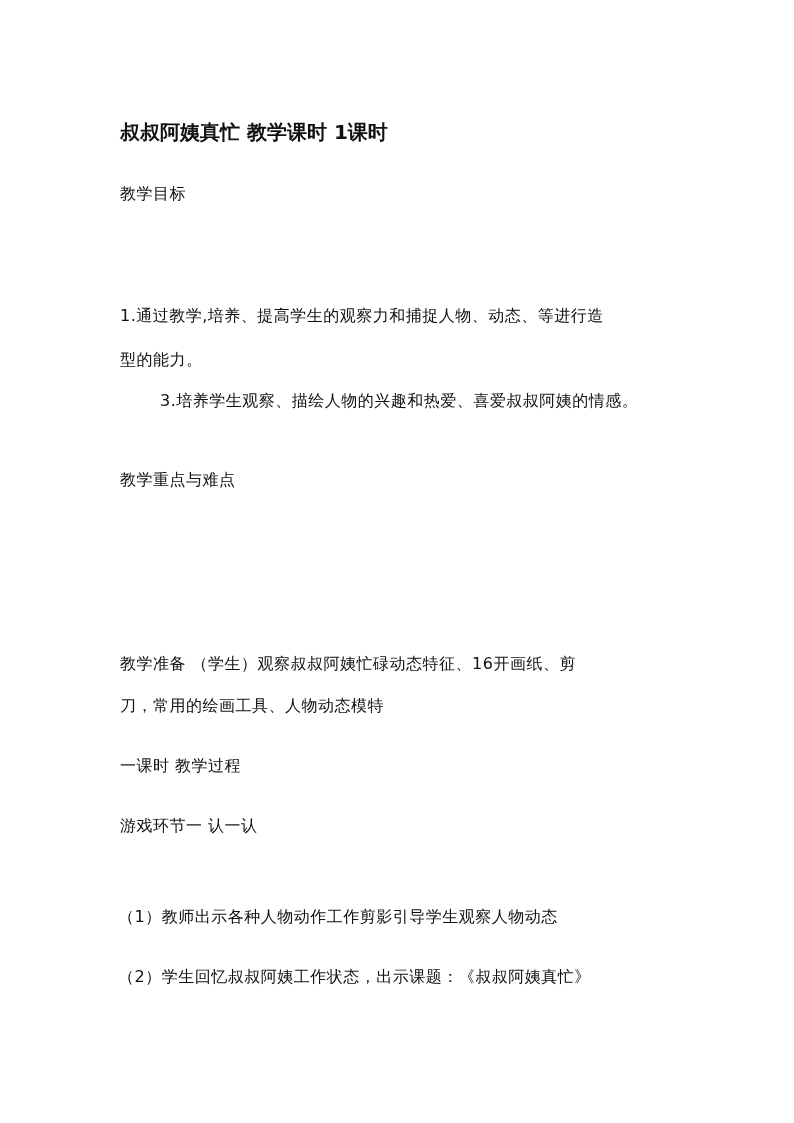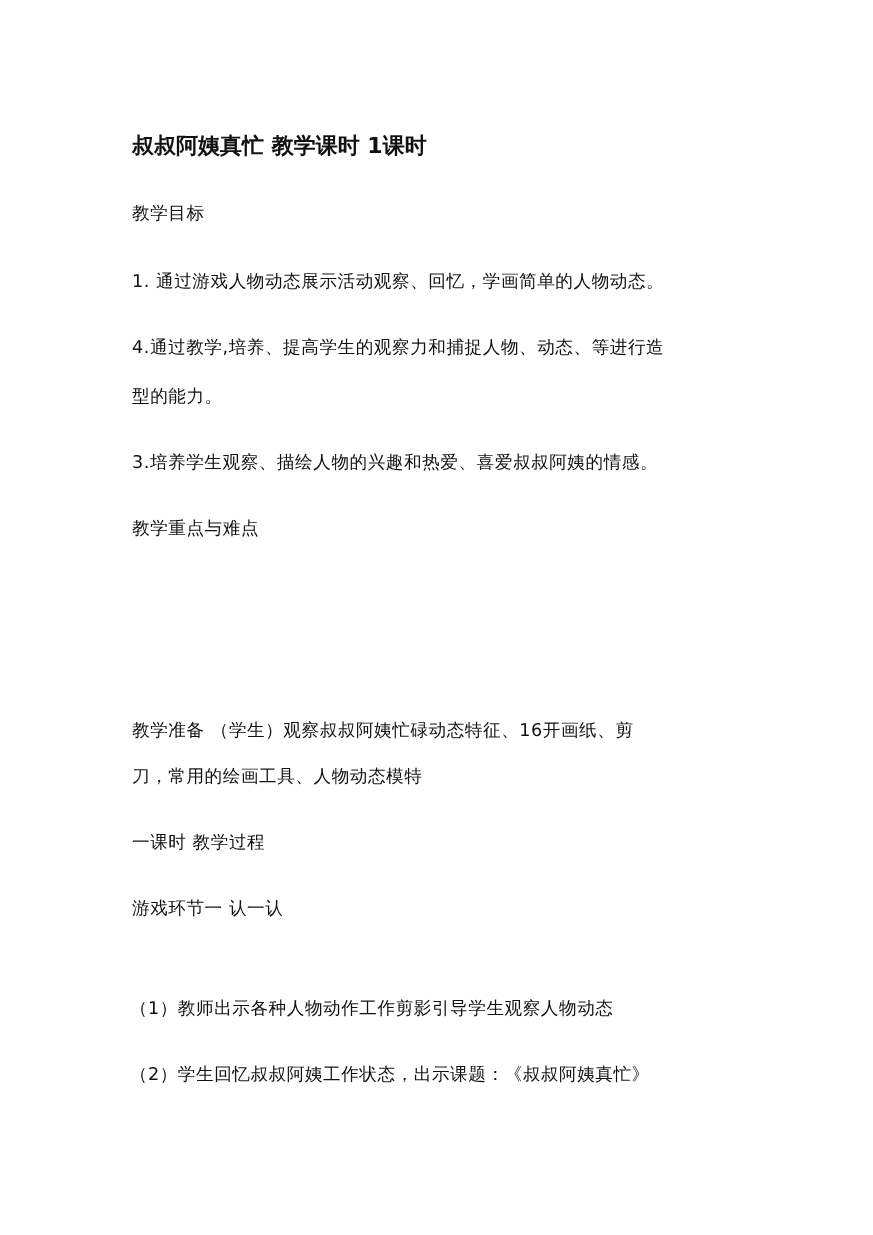--- a/index.html
+++ b/index.html
@@ -44,27 +44,26 @@
   </style>
 </head>
 <body>
 
 <div class="page">
 
   <div class="line title" style="top:120px;">叔叔阿姨真忙 教学课时 1课时</div>
 
   <div class="line" style="top:184px;">教学目标</div>
 
-  <div class="line" style="top:246px;">1. 通过游戏人物动态展示活动观察、回忆，学画简单的人物动态。</div>
 
-  <div class="line" style="top:306px;">4.通过教学,培养、提高学生的观察力和捕捉人物、动态、等进行造</div>
+  <div class="line" style="top:306px;">1.通过教学,培养、提高学生的观察力和捕捉人物、动态、等进行造</div>
 
   <div class="line" style="top:350px;">型的能力。</div>
 
-  <div class="line" style="top:410px;">3.培养学生观察、描绘人物的兴趣和热爱、喜爱叔叔阿姨的情感。</div>
+  <div class="line" style="top:391px;margin-left:40px;">3.培养学生观察、描绘人物的兴趣和热爱、喜爱叔叔阿姨的情感。</div>
 
   <div class="line" style="top:470px;">教学重点与难点</div>
 
 
 
   <div class="line" style="top:654px;">教学准备 （学生）观察叔叔阿姨忙碌动态特征、16开画纸、剪</div>
 
   <div class="line" style="top:696px;">刀，常用的绘画工具、人物动态模特</div>
 
   <div class="line" style="top:756px;">一课时 教学过程</div>

